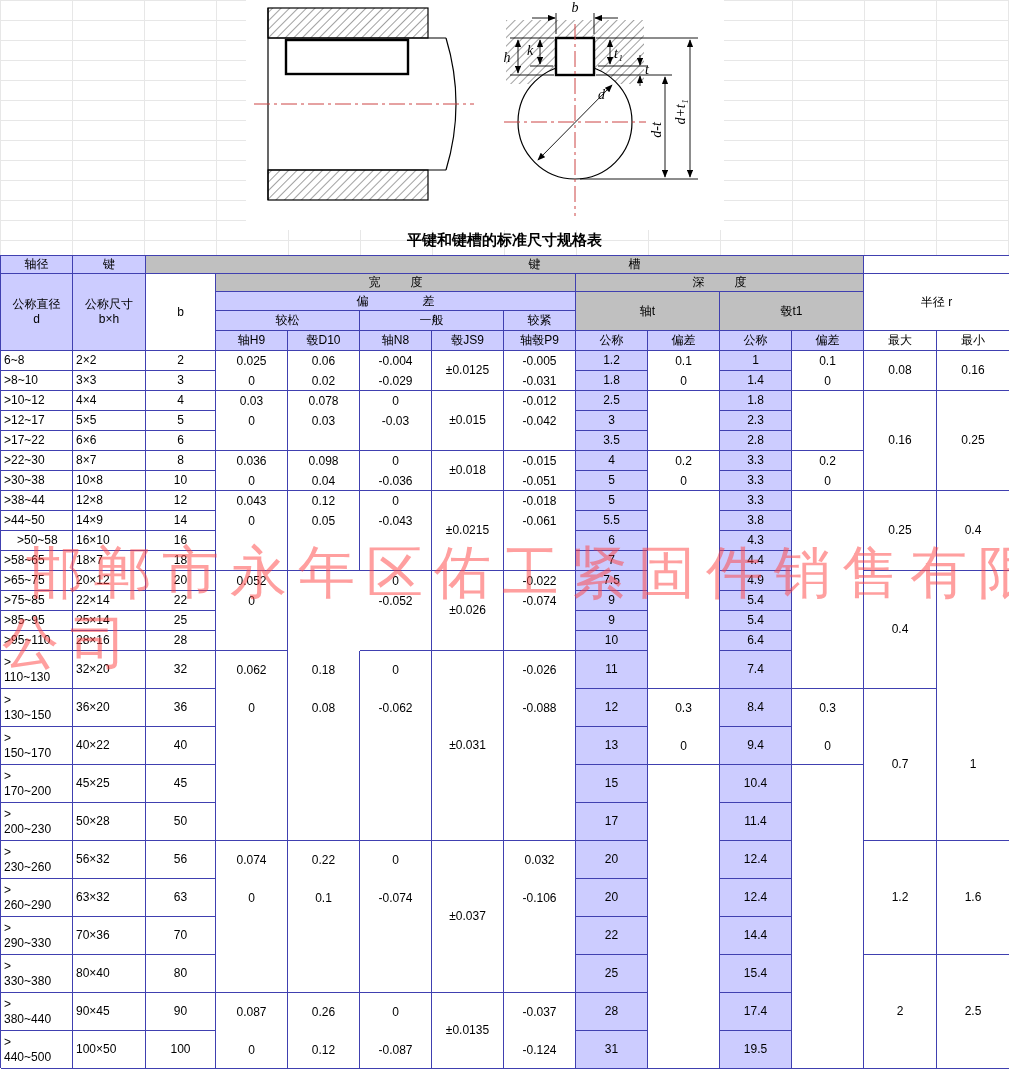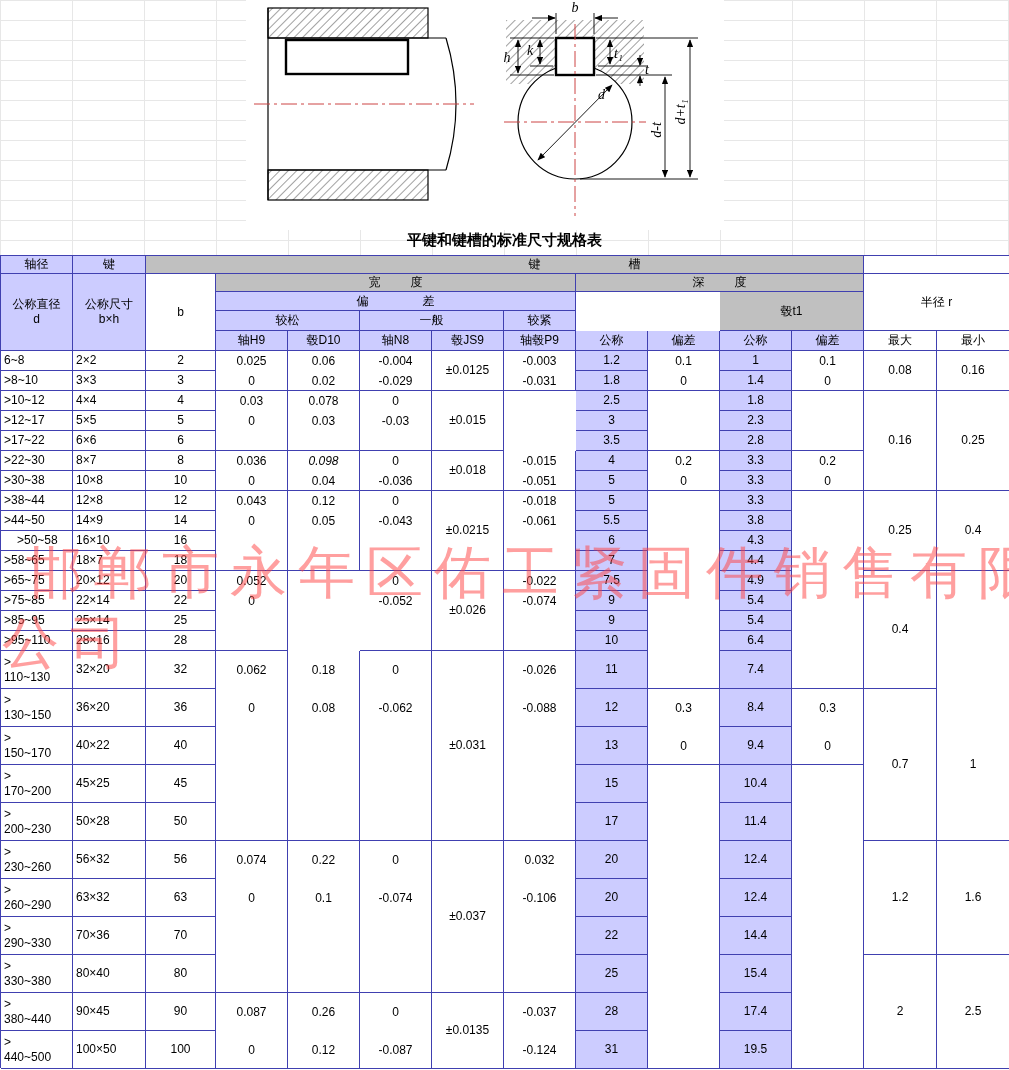--- a/index.html
+++ b/index.html
@@ -131,20 +131,21 @@
 d</div>
     <div class="cell lav" style="grid-area:2/2/6/3">公称尺寸
 b×h</div>
     <div class="cell" style="grid-area:2/3/6/4">b</div>
 
     <div class="cell gray" style="grid-area:2/9/3/13"><span class="spw">深度</span></div>
     <div class="cell gray" style="grid-area:2/4/3/9"><span class="spw">宽度</span></div>
     <div class="cell" style="grid-area:2/13/5/15">半径 r</div>
 
     <div class="cell lav" style="grid-area:3/4/4/9"><span class="spd">偏差</span></div>
+    <div class="cell gray" style="grid-area:3/9/5/11">轴t</div>
     <div class="cell gray" style="grid-area:3/11/5/13">毂t1</div>
 
     <div class="cell lav" style="grid-area:4/4/5/6">较松</div>
     <div class="cell lav" style="grid-area:4/6/5/8">一般</div>
     <div class="cell lav" style="grid-area:4/8/5/9">较紧</div>
 
     <div class="cell lav" style="grid-area:5/4/6/5">轴H9</div>
     <div class="cell lav" style="grid-area:5/5/6/6">毂D10</div>
     <div class="cell lav" style="grid-area:5/6/6/7">轴N8</div>
     <div class="cell lav" style="grid-area:5/7/6/8">毂JS9</div>
@@ -300,42 +301,43 @@
       <div class="cell pair" style="grid-area: 6 / 4 / 8 / 5;"><div class="pv" style="height: 20px;">0.025</div><div class="pv" style="height: 20px;">0</div></div>
       <div class="cell pair" style="grid-area: 8 / 4 / 11 / 5;"><div class="pv" style="height: 20px;">0.03</div><div class="pv" style="height: 20px;">0</div></div>
       <div class="cell pair" style="grid-area: 11 / 4 / 13 / 5;"><div class="pv" style="height: 20px;">0.036</div><div class="pv" style="height: 20px;">0</div></div>
       <div class="cell pair" style="grid-area: 13 / 4 / 17 / 5;"><div class="pv" style="height: 20px;">0.043</div><div class="pv" style="height: 20px;">0</div></div>
       <div class="cell pair" style="grid-area: 17 / 4 / 21 / 5;"><div class="pv" style="height: 20px;">0.052</div><div class="pv" style="height: 20px;">0</div></div>
       <div class="cell pair" style="grid-area: 21 / 4 / 26 / 5;"><div class="pv" style="height: 38px; text-align: center;">0.062</div><div class="pv" style="height: 38px;">0</div></div>
       <div class="cell pair" style="grid-area: 26 / 4 / 30 / 5;"><div class="pv" style="height: 38px;">0.074</div><div class="pv" style="height: 38px;">0</div></div>
       <div class="cell pair" style="grid-area: 30 / 4 / 32 / 5;"><div class="pv" style="height: 38px;">0.087</div><div class="pv" style="height: 38px;">0</div></div>
       <div class="cell pair" style="grid-area: 6 / 5 / 8 / 6;"><div class="pv" style="height: 20px;">0.06</div><div class="pv" style="height: 20px;">0.02</div></div>
       <div class="cell pair" style="grid-area: 8 / 5 / 11 / 6;"><div class="pv" style="height: 20px;">0.078</div><div class="pv" style="height: 20px;">0.03</div></div>
-      <div class="cell pair" style="grid-area: 11 / 5 / 13 / 6;"><div class="pv" style="height: 20px; font-style: italic;">0.098</div><div class="pv" style="height: 20px;">0.04</div></div>
+      <div class="cell pair" style="grid-area: 11 / 5 / 13 / 6;"><div class="pv" style="height: 20px;">0.098</div><div class="pv" style="height: 20px;">0.04</div></div>
       <div class="cell pair" style="grid-area: 13 / 5 / 17 / 6;"><div class="pv" style="height: 20px;">0.12</div><div class="pv" style="height: 20px;">0.05</div></div>
       <div class="cell pair" style="grid-area: 21 / 5 / 26 / 6;"><div class="pv" style="height: 38px;">0.18</div><div class="pv" style="height: 38px;">0.08</div></div>
       <div class="cell pair" style="grid-area: 26 / 5 / 30 / 6;"><div class="pv" style="height: 38px;">0.22</div><div class="pv" style="height: 38px;">0.1</div></div>
       <div class="cell pair" style="grid-area: 30 / 5 / 32 / 6;"><div class="pv" style="height: 38px;">0.26</div><div class="pv" style="height: 38px;">0.12</div></div>
       <div class="cell pair" style="grid-area: 6 / 6 / 8 / 7;"><div class="pv" style="height: 20px;">-0.004</div><div class="pv" style="height: 20px;">-0.029</div></div>
       <div class="cell pair" style="grid-area: 8 / 6 / 11 / 7;"><div class="pv" style="height: 20px;">0</div><div class="pv" style="height: 20px;">-0.03</div></div>
       <div class="cell pair" style="grid-area: 11 / 6 / 13 / 7;"><div class="pv" style="height: 20px;">0</div><div class="pv" style="height: 20px;">-0.036</div></div>
       <div class="cell pair" style="grid-area: 13 / 6 / 17 / 7;"><div class="pv" style="height: 20px;">0</div><div class="pv" style="height: 20px;">-0.043</div></div>
       <div class="cell pair" style="grid-area: 17 / 6 / 21 / 7;"><div class="pv" style="height: 20px;">0</div><div class="pv" style="height: 20px;">-0.052</div></div>
       <div class="cell pair" style="grid-area: 21 / 6 / 26 / 7;"><div class="pv" style="height: 38px;">0</div><div class="pv" style="height: 38px;">-0.062</div></div>
       <div class="cell pair" style="grid-area: 26 / 6 / 30 / 7;"><div class="pv" style="height: 38px;">0</div><div class="pv" style="height: 38px;">-0.074</div></div>
       <div class="cell pair" style="grid-area: 30 / 6 / 32 / 7;"><div class="pv" style="height: 38px;">0</div><div class="pv" style="height: 38px;">-0.087</div></div>
       <div class="cell" style="grid-area: 6 / 7 / 8 / 8;">±0.0125</div>
       <div class="cell" style="grid-area: 8 / 7 / 11 / 8;">±0.015</div>
       <div class="cell" style="grid-area: 11 / 7 / 13 / 8;">±0.018</div>
       <div class="cell" style="grid-area: 13 / 7 / 17 / 8;">±0.0215</div>
       <div class="cell" style="grid-area: 17 / 7 / 21 / 8;">±0.026</div>
       <div class="cell" style="grid-area: 21 / 7 / 26 / 8;">±0.031</div>
       <div class="cell" style="grid-area: 26 / 7 / 30 / 8;">±0.037</div>
       <div class="cell" style="grid-area: 30 / 7 / 32 / 8;">±0.0135</div>
-      <div class="cell pair" style="grid-area: 6 / 8 / 8 / 9;"><div class="pv" style="height: 20px;">-0.003</div><div class="pv" style="height: 20px;">-0.031</div></div>
+      <div class="cell pair" style="grid-area: 6 / 8 / 8 / 9;"><div class="pv" style="height: 20px;">-0.005</div><div class="pv" style="height: 20px;">-0.031</div></div>
+      <div class="cell pair" style="grid-area: 8 / 8 / 11 / 9;"><div class="pv" style="height: 20px;">-0.012</div><div class="pv" style="height: 20px;">-0.042</div></div>
       <div class="cell pair" style="grid-area: 11 / 8 / 13 / 9;"><div class="pv" style="height: 20px;">-0.015</div><div class="pv" style="height: 20px;">-0.051</div></div>
       <div class="cell pair" style="grid-area: 13 / 8 / 17 / 9;"><div class="pv" style="height: 20px;">-0.018</div><div class="pv" style="height: 20px;">-0.061</div></div>
       <div class="cell pair" style="grid-area: 17 / 8 / 21 / 9;"><div class="pv" style="height: 20px;">-0.022</div><div class="pv" style="height: 20px;">-0.074</div></div>
       <div class="cell pair" style="grid-area: 21 / 8 / 26 / 9;"><div class="pv" style="height: 38px;">-0.026</div><div class="pv" style="height: 38px;">-0.088</div></div>
       <div class="cell pair" style="grid-area: 26 / 8 / 30 / 9;"><div class="pv" style="height: 38px;">0.032</div><div class="pv" style="height: 38px;">-0.106</div></div>
       <div class="cell pair" style="grid-area: 30 / 8 / 32 / 9;"><div class="pv" style="height: 38px;">-0.037</div><div class="pv" style="height: 38px;">-0.124</div></div>
       <div class="cell pair" style="grid-area: 6 / 10 / 8 / 11;"><div class="pv" style="height: 20px;">0.1</div><div class="pv" style="height: 20px;">0</div></div>
       <div class="cell pair" style="grid-area: 8 / 10 / 11 / 11;"></div>
       <div class="cell pair" style="grid-area: 11 / 10 / 13 / 11;"><div class="pv" style="height: 20px;">0.2</div><div class="pv" style="height: 20px;">0</div></div>
       <div class="cell pair" style="grid-area: 13 / 10 / 22 / 11;"></div>

